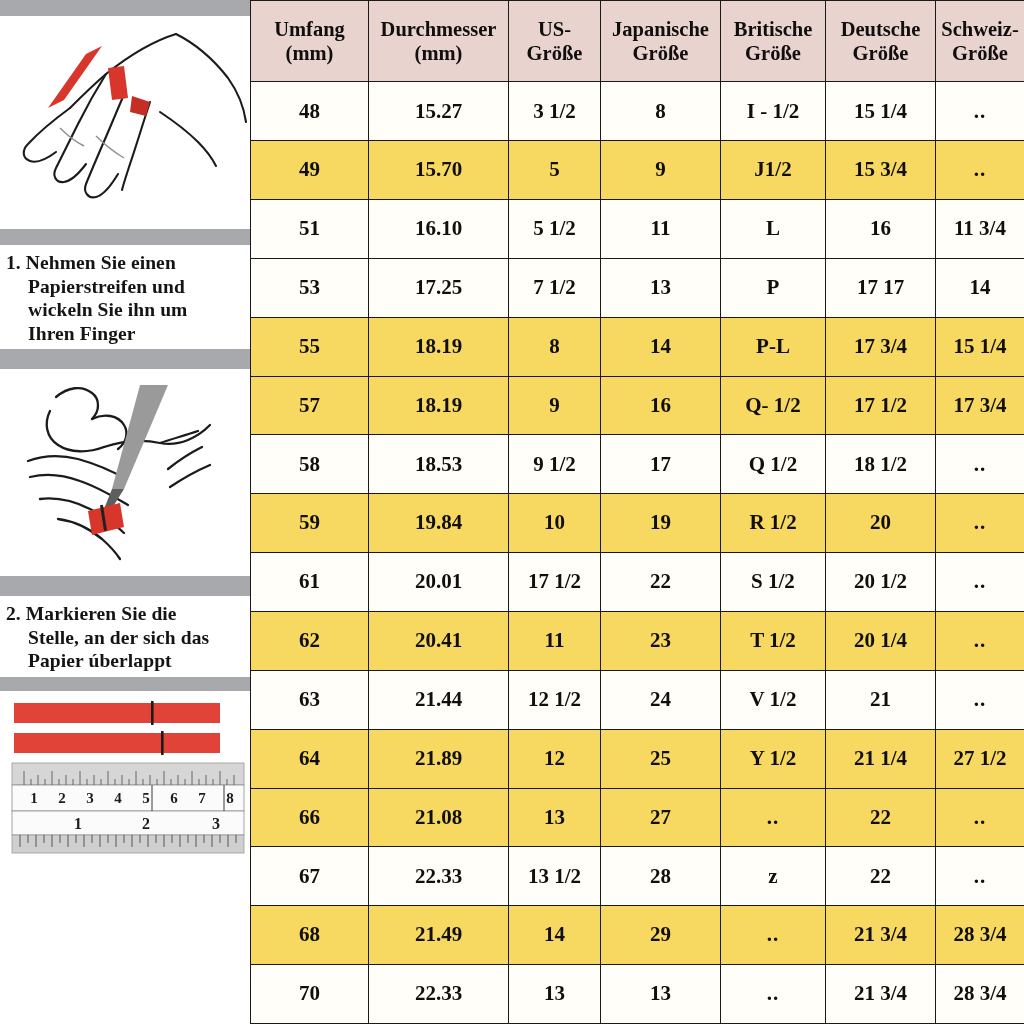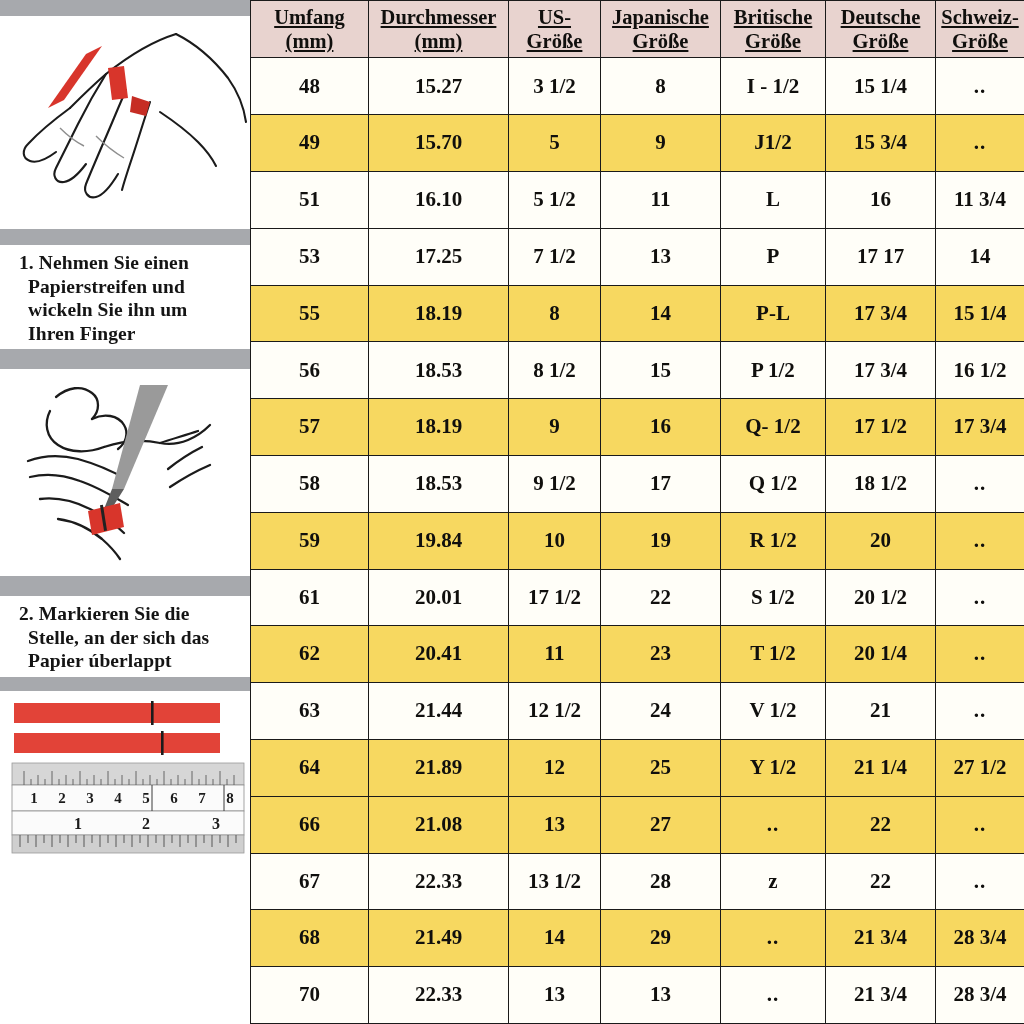--- a/index.html
+++ b/index.html
@@ -13,41 +13,40 @@
   
   #left-panel{width:250px;height:1024px;flex:0 0 250px;background:#fff;position:relative;}
   .step-block{position:relative;width:250px;}
   .illus{position:relative;width:250px;background:#fff;overflow:hidden;}
   .grayband{width:100%;background:#a7a9ad;}
   .illus-frame{position:relative;width:100%;background:#fff;overflow:hidden;}
   .step-text{
     font-size:19.5px;line-height:23.5px;color:#141414;font-weight:700;
     padding:6px 6px 4px 6px;letter-spacing:.1px;
   }
-  .step-text .hang{display:block;padding-left:22px;text-indent:-22px;margin-left:13px;}
+  .step-text .hang{display:block;padding-left:22px;text-indent:-22px;}
   .step-text .cont{display:block;padding-left:22px;}
 
   
   .svg-illus{display:block;width:100%;height:100%;}
 
   
   #table-wrap{flex:1 1 auto;height:1024px;}
   table#size-table{
     border-collapse:collapse;width:774px;height:1024px;table-layout:fixed;
   }
   table#size-table th,table#size-table td{
     border:1.6px solid #1a1a1a;
     text-align:center;vertical-align:middle;
     font-size:21px;color:#100f0d;font-weight:700;
     padding:0 2px;line-height:1.12;
   }
   table#size-table thead th{
     background:#e8d3cf;font-size:20.5px;font-weight:700;line-height:1.18;
-    padding:4px 2px;
-    text-decoration:underline;
+    padding:16px 2px;
   }
   tbody tr.odd td{background:#fffef8;}
   tbody tr.even td{background:#f7d860;}
   col.c0{width:118px;} col.c1{width:140px;} col.c2{width:92px;}
   col.c3{width:120px;} col.c4{width:105px;} col.c5{width:110px;} col.c6{width:89px;}
   .dots{letter-spacing:1px;}
 </style>
 </head>
 <body>
 
@@ -262,29 +261,20 @@
           </tr>
           <tr class="even">
             <td>55</td>
             <td>18.19</td>
             <td>8</td>
             <td>14</td>
             <td>P-L</td>
             <td>17 3/4</td>
             <td>15 1/4</td>
           </tr>
-          <tr class="odd">
-            <td>56</td>
-            <td>18.53</td>
-            <td>8 1/2</td>
-            <td>15</td>
-            <td>P 1/2</td>
-            <td>17 3/4</td>
-            <td>16 1/2</td>
-          </tr>
           <tr class="even">
             <td>57</td>
             <td>18.19</td>
             <td>9</td>
             <td>16</td>
             <td>Q- 1/2</td>
             <td>17 1/2</td>
             <td>17 3/4</td>
           </tr>
           <tr class="odd">

